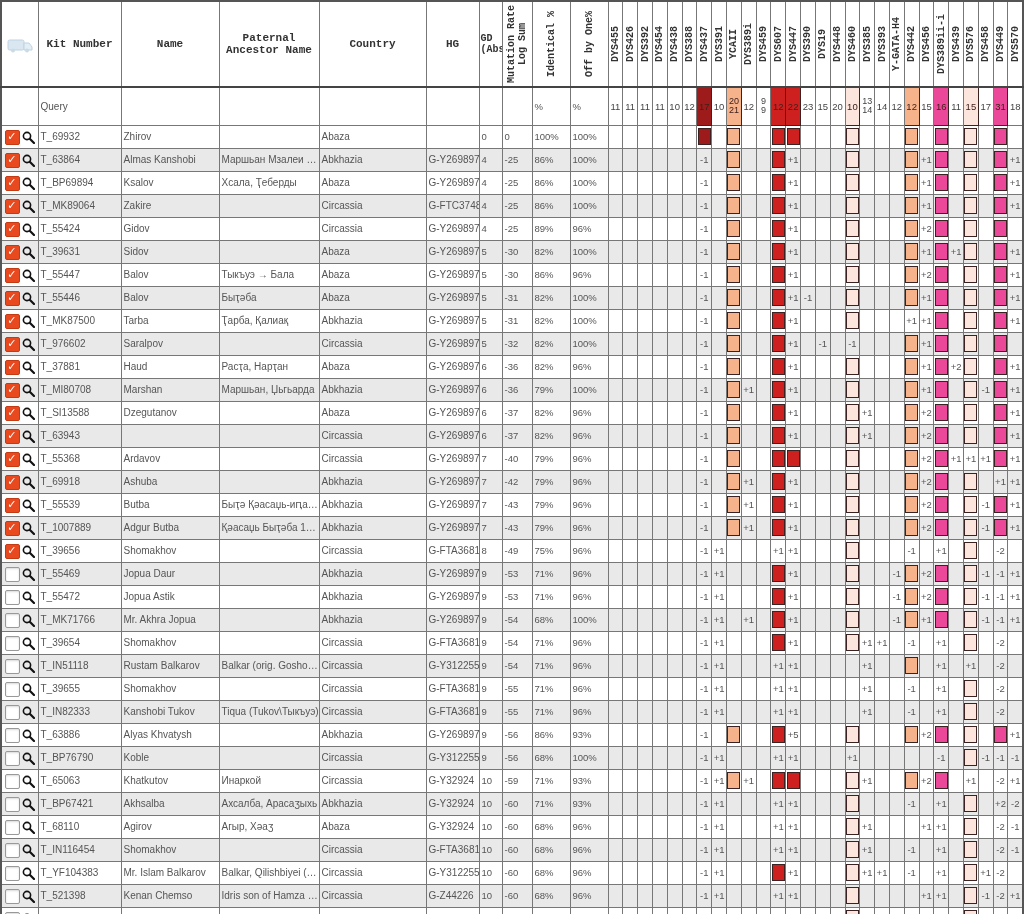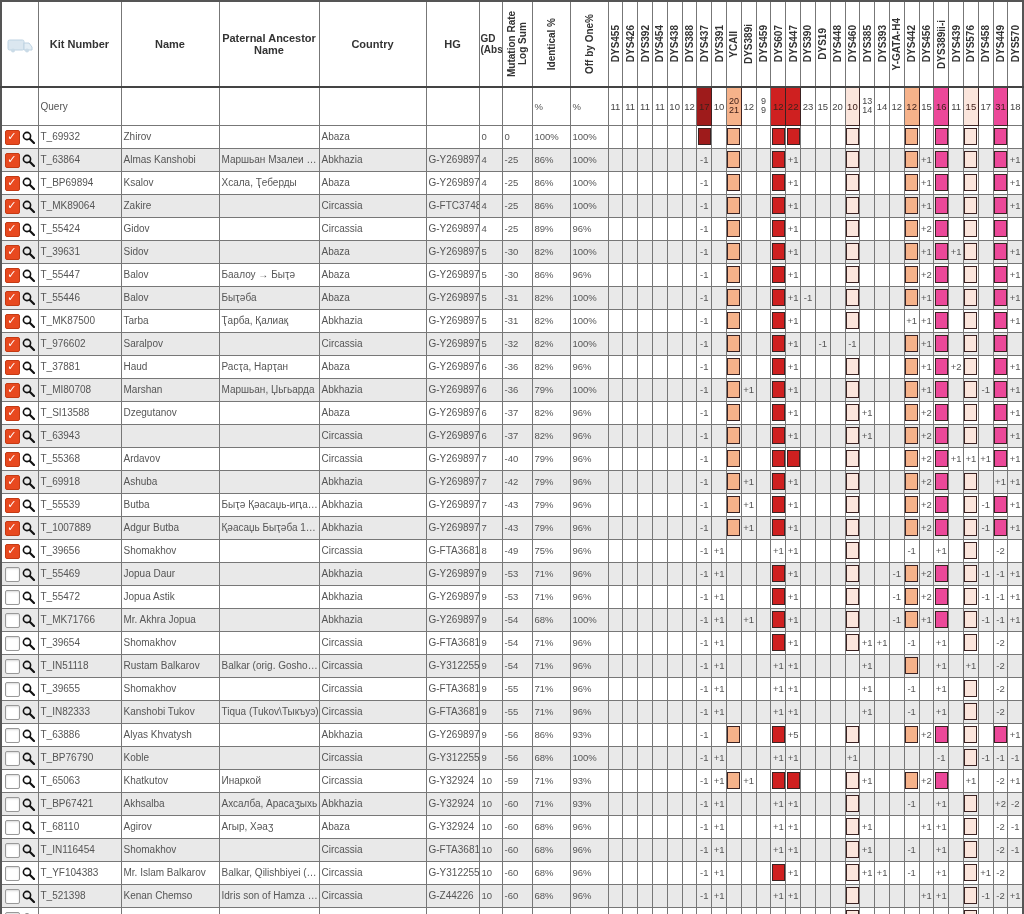--- a/index.html
+++ b/index.html
@@ -1,20 +1,20 @@
 <!DOCTYPE html>
 <html><head>
 <meta charset="utf-8">
 <style>
   html,body{margin:0;padding:0;background:#fff;}
   body{font-family:"Liberation Sans","DejaVu Sans",sans-serif;width:1024px;}
   table{border-collapse:collapse;table-layout:fixed;width:1024px;}
   td,th{border:1px solid #777;padding:0;overflow:hidden;white-space:nowrap;box-sizing:border-box;}
   thead th{background:#fff;color:#333;font-size:11px;font-weight:bold;vertical-align:middle;}
-  tr.hdr{height:64px;}
+  tr.hdr{height:64px;font-family:Liberation Mono, monospace;}
   tr.query{height:38px;padding-left:32px;}
   tbody tr.datarow{height:23px;}
   tbody tr.datarow:nth-child(odd){background:#e9e9e9;}
   tbody tr.datarow:nth-child(even){background:#ffffff;}
   tr.query{background:#fff;}
   .vert{writing-mode:vertical-rl;transform:rotate(180deg);margin:0 auto;font-size:10px;font-weight:bold;color:#333;line-height:11px;max-height:84px;}
   .lcell{font-size:10px;color:#555;padding:0 2px;text-align:left;vertical-align:middle;}
   .ncell{font-size:9.5px;color:#555;text-align:left;padding:0 2px;vertical-align:middle;}
   .mcell{font-size:9.5px;color:#555;text-align:center;vertical-align:middle;padding:0;}
   .selcell{text-align:center;vertical-align:middle;padding:0 1px;}
@@ -555,21 +555,21 @@
         </td>
         <td class="mcell">+1</td>
       </tr>
       <tr class="datarow">
         <td class="selcell"><span class="cb on"></span><svg class="mag" width="13" height="13" viewBox="0 0 13 13">
             <circle cx="5" cy="5" r="3.6" fill="none" stroke="#111" stroke-width="1.6"></circle>
             <line x1="8" y1="8" x2="12" y2="12" stroke="#111" stroke-width="2.2" stroke-linecap="round"></line>
           </svg></td>
         <td class="lcell">T_55447</td>
         <td class="lcell">Balov</td>
-        <td class="lcell">Баалоу → Быҭə</td>
+        <td class="lcell">Тыкъуэ → Бала</td>
         <td class="lcell">Abaza</td>
         <td class="lcell">G-Y269897</td>
         <td class="ncell">5</td>
         <td class="ncell">-30</td>
         <td class="ncell">86%</td>
         <td class="ncell">96%</td>
         <td class="mcell"></td>
         <td class="mcell"></td>
         <td class="mcell"></td>
         <td class="mcell"></td>

